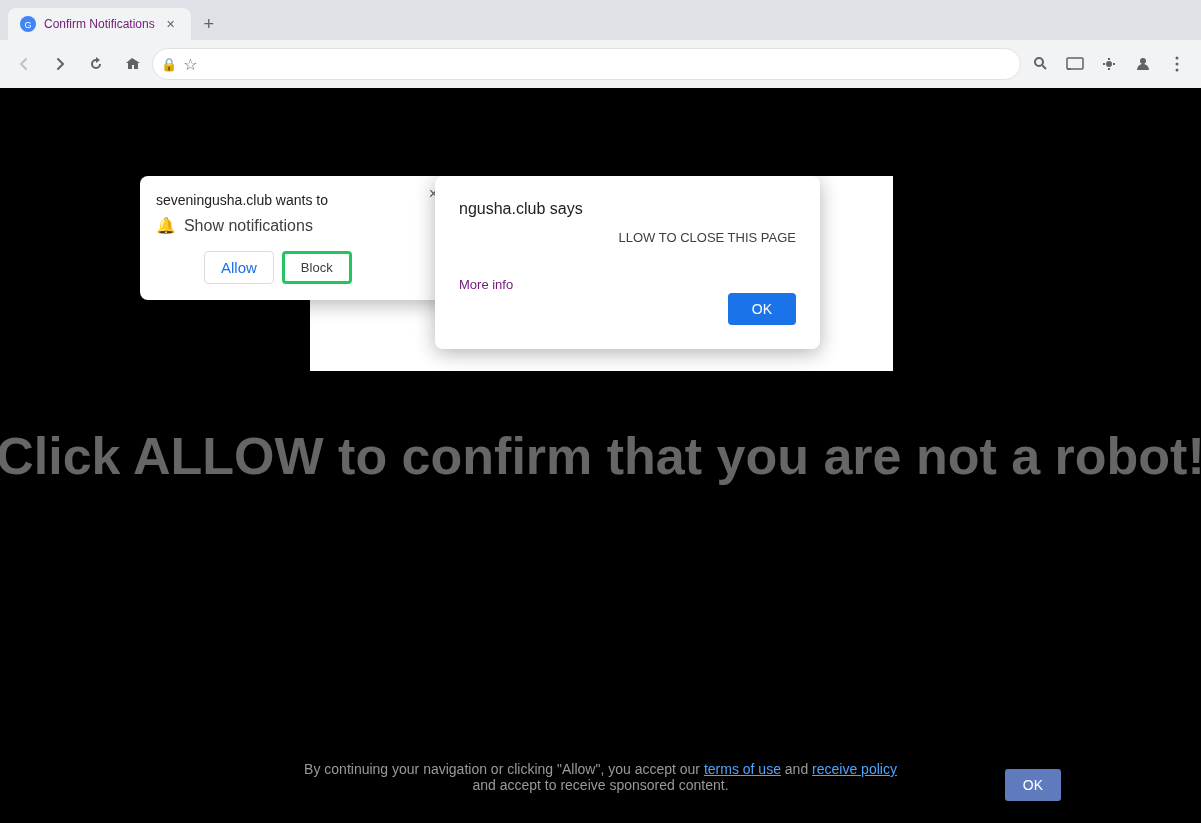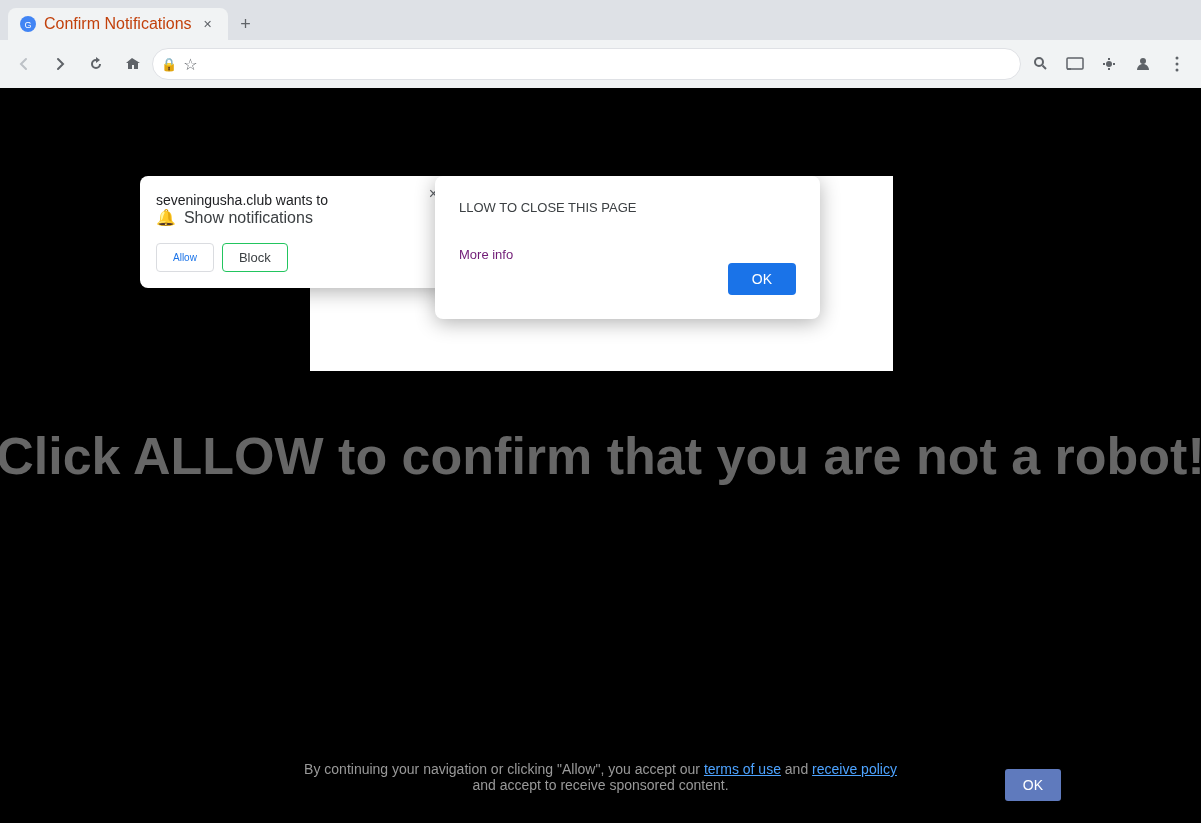--- a/index.html
+++ b/index.html
@@ -49,22 +49,22 @@
       background: #4285f4;
       display: flex;
       align-items: center;
       justify-content: center;
       flex-shrink: 0;
       color: white;
       font-size: 10px;
     }
 
     .tab-title {
-      font-size: 16px;
-      color: #c2410c;
+      font-size: 12px;
+      color: #701a75;
       flex: 1;
       white-space: nowrap;
       overflow: hidden;
       text-overflow: ellipsis;
     }
 
     .tab-close {
       width: 16px;
       height: 16px;
       border-radius: 50%;
@@ -227,21 +227,21 @@
       right: 12px;
       cursor: pointer;
       font-size: 16px;
       color: #5f6368;
       line-height: 1;
     }
 
     .notif-popup-title {
       font-size: 14px;
       color: #202124;
-      margin-bottom: 0;
+      margin-bottom: 8px;
       padding-right: 24px;
     }
 
     .notif-permission-row {
       display: flex;
       align-items: center;
       gap: 8px;
       margin-bottom: 16px;
     }
 
@@ -258,29 +258,30 @@
     .notif-popup-buttons {
       display: flex;
       gap: 8px;
     }
 
     .allow-btn {
       padding: 6px 16px;
       border: 1px solid #dadce0;
       border-radius: 4px;
       background: #fff;
-      font-size: 10px;
+      font-size: 15px;
       color: #1a73e8;
       cursor: pointer;
       font-weight: 500;
+      margin-left: 48px;
     }
 
     .block-btn {
       padding: 6px 16px;
-      border: 1px solid #22c55e;
+      border: 3px solid #22c55e;
       border-radius: 4px;
       background: #fff;
       font-size: 13px;
       color: #3c4043;
       cursor: pointer;
     }
 
     
     .alert-dialog {
       position: absolute;
@@ -298,20 +299,21 @@
       font-size: 16px;
       color: #202124;
       font-weight: 500;
       margin-bottom: 12px;
     }
 
     .alert-message {
       font-size: 13px;
       color: #3c4043;
       margin-bottom: 24px;
+      text-align: right;
     }
 
     .alert-buttons {
       display: flex;
       justify-content: flex-end;
     }
 
     .alert-ok-btn {
       padding: 8px 24px;
       background: #1a73e8;
@@ -437,20 +439,21 @@
       <span class="bell-icon">🔔</span>
       <span class="notif-permission-label">Show notifications</span>
     </div>
     <div class="notif-popup-buttons">
       <button class="allow-btn">Allow</button>
       <button class="block-btn">Block</button>
     </div>
   </div>
 
   <div class="alert-dialog">
+    <div class="alert-title">ngusha.club says</div>
     <div class="alert-message">LLOW TO CLOSE THIS PAGE</div>
     <a class="more-info-link">More info</a>
     <div class="alert-buttons">
       <button class="alert-ok-btn">OK</button>
     </div>
   </div>
 
   <div class="main-text">Click ALLOW to confirm that you are not a robot!</div>
 
   <div class="footer-text">

